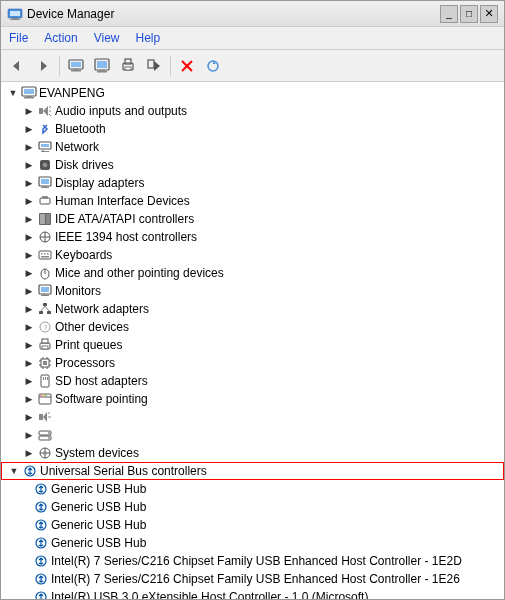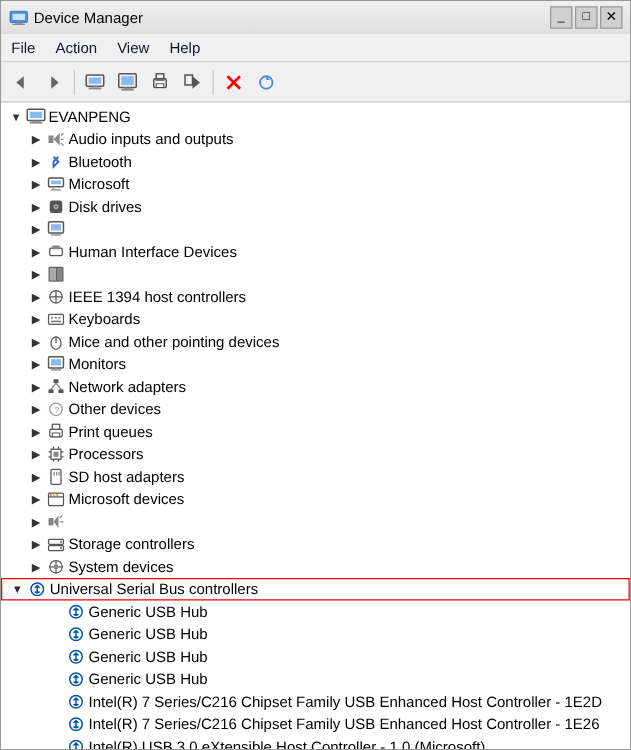--- a/index.html
+++ b/index.html
@@ -41,21 +41,21 @@
     .menu-bar {
       display: flex;
       background: #f0f0f0;
       border-bottom: 1px solid #ccc;
       padding: 2px 0;
     }
     .menu-item {
       padding: 2px 8px;
       font-size: 12px;
       cursor: pointer;
-      color: #0f172a;
+      color: #1d4ed8;
     }
     .toolbar {
       display: flex;
       align-items: center;
       background: #f0f0f0;
       border-bottom: 1px solid #ccc;
       padding: 2px 4px;
       gap: 2px;
       height: 32px;
     }
@@ -109,21 +109,21 @@
       display: inline-flex;
       align-items: center;
       justify-content: center;
     }
     .item-label {
       font-size: 12px;
       text-align: center;
     }
     .indent-1 { padding-left: 4px; }
     .indent-2 { padding-left: 20px; }
-    .indent-3 { padding-left: 36px; }
+    .indent-3 { padding-left: 16px; }
 
     .usb-section-highlight {
       display: flex;
       align-items: center;
       height: 18px;
       padding-left: 4px;
       cursor: pointer;
       white-space: nowrap;
       color: #000;
       border: 1.5px solid red;
@@ -257,21 +257,21 @@
     <div class="tree-item indent-2">
       <span class="expand-btn">▶</span>
       <span class="item-icon">
         <svg width="14" height="14" viewBox="0 0 14 14">
             <rect x="1" y="2" width="12" height="7" rx="1" fill="none" stroke="#555" stroke-width="1.2"></rect>
             <rect x="3" y="4" width="8" height="3" fill="#88bbee"></rect>
             <rect x="4" y="9" width="2" height="2" fill="#aaa"></rect>
             <rect x="3" y="11" width="8" height="1" fill="#888"></rect>
           </svg>
       </span>
-      <span class="item-label">Microsoft</span>
+      <span class="item-label">Network</span>
     </div>
 
     <div class="tree-item indent-2">
       <span class="expand-btn">▶</span>
       <span class="item-icon">
         <svg width="14" height="14" viewBox="0 0 14 14">
             <rect x="2" y="2" width="10" height="10" rx="2" fill="#555"></rect>
             <circle cx="7" cy="7" r="2" fill="#aaa"></circle>
             <circle cx="7" cy="7" r="0.7" fill="#555"></circle>
           </svg>
@@ -282,20 +282,21 @@
     <div class="tree-item indent-2">
       <span class="expand-btn">▶</span>
       <span class="item-icon">
         <svg width="14" height="14" viewBox="0 0 14 14">
             <rect x="1" y="1" width="12" height="9" rx="1" fill="none" stroke="#555" stroke-width="1.2"></rect>
             <rect x="3" y="3" width="8" height="5" fill="#88bbee"></rect>
             <rect x="5" y="10" width="4" height="1" fill="#888"></rect>
             <rect x="3" y="11" width="8" height="1" fill="#888"></rect>
           </svg>
       </span>
+      <span class="item-label">Display adapters</span>
     </div>
 
     <div class="tree-item indent-2">
       <span class="expand-btn">▶</span>
       <span class="item-icon">
         <svg width="14" height="14" viewBox="0 0 14 14">
             <rect x="2" y="4" width="10" height="6" rx="1" fill="none" stroke="#555" stroke-width="1"></rect>
             <rect x="4" y="2" width="6" height="3" rx="0.5" fill="#888"></rect>
           </svg>
       </span>
@@ -304,20 +305,21 @@
 
     <div class="tree-item indent-2">
       <span class="expand-btn">▶</span>
       <span class="item-icon">
         <svg width="14" height="14" viewBox="0 0 14 14">
             <rect x="1" y="1" width="12" height="12" rx="1" fill="#666"></rect>
             <rect x="2" y="2" width="5" height="10" fill="#aaa"></rect>
             <rect x="8" y="2" width="4" height="10" fill="#888"></rect>
           </svg>
       </span>
+      <span class="item-label">IDE ATA/ATAPI controllers</span>
     </div>
 
     <div class="tree-item indent-2">
       <span class="expand-btn">▶</span>
       <span class="item-icon">
         <svg width="14" height="14" viewBox="0 0 14 14">
             <circle cx="7" cy="7" r="5" fill="none" stroke="#555" stroke-width="1"></circle>
             <line x1="7" y1="2" x2="7" y2="12" stroke="#555" stroke-width="1"></line>
             <line x1="2" y1="7" x2="12" y2="7" stroke="#555" stroke-width="1"></line>
           </svg>
@@ -436,21 +438,21 @@
       <span class="expand-btn">▶</span>
       <span class="item-icon">
         <svg width="14" height="14" viewBox="0 0 14 14">
             <rect x="1" y="2" width="12" height="10" rx="1" fill="none" stroke="#555" stroke-width="1"></rect>
             <line x1="1" y1="5" x2="13" y2="5" stroke="#555" stroke-width="1"></line>
             <circle cx="3" cy="3.5" r="0.8" fill="#f55"></circle>
             <circle cx="5.5" cy="3.5" r="0.8" fill="#fa0"></circle>
             <circle cx="8" cy="3.5" r="0.8" fill="#5a5"></circle>
           </svg>
       </span>
-      <span class="item-label">Microsoft devices</span>
+      <span class="item-label">Software pointing</span>
     </div>
 
     <div class="tree-item indent-2">
       <span class="expand-btn">▶</span>
       <span class="item-icon">
         <svg width="14" height="14" viewBox="0 0 14 14">
             <rect x="1" y="4" width="4" height="6" fill="#888"></rect>
             <polygon points="5,7 9,2 9,12" fill="#888"></polygon>
             <line x1="10" y1="4" x2="12" y2="2" stroke="#888" stroke-width="1"></line>
             <line x1="10" y1="7" x2="13" y2="7" stroke="#888" stroke-width="1"></line>
@@ -461,21 +463,20 @@
     <div class="tree-item indent-2">
       <span class="expand-btn">▶</span>
       <span class="item-icon">
         <svg width="14" height="14" viewBox="0 0 14 14">
             <rect x="1" y="3" width="12" height="4" rx="1" fill="none" stroke="#555" stroke-width="1"></rect>
             <rect x="1" y="8" width="12" height="4" rx="1" fill="none" stroke="#555" stroke-width="1"></rect>
             <circle cx="11" cy="5" r="1" fill="#888"></circle>
             <circle cx="11" cy="10" r="1" fill="#888"></circle>
           </svg>
       </span>
-      <span class="item-label">Storage controllers</span>
     </div>
 
     <div class="tree-item indent-2">
       <span class="expand-btn">▶</span>
       <span class="item-icon">
         <svg width="14" height="14" viewBox="0 0 14 14">
             <circle cx="7" cy="7" r="5" fill="none" stroke="#555" stroke-width="1"></circle>
             <circle cx="7" cy="7" r="2" fill="#888"></circle>
             <line x1="7" y1="2" x2="7" y2="5" stroke="#555" stroke-width="1"></line>
             <line x1="7" y1="9" x2="7" y2="12" stroke="#555" stroke-width="1"></line>

